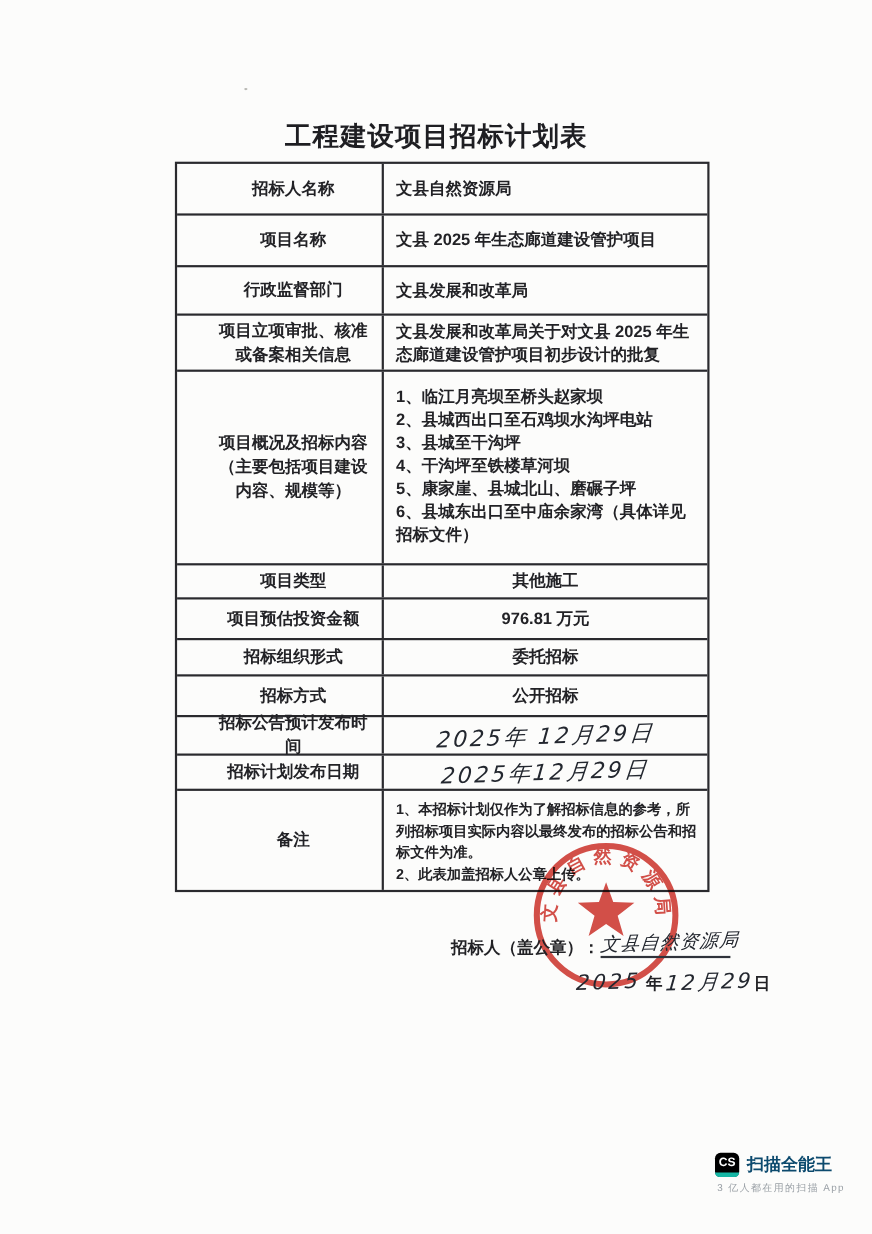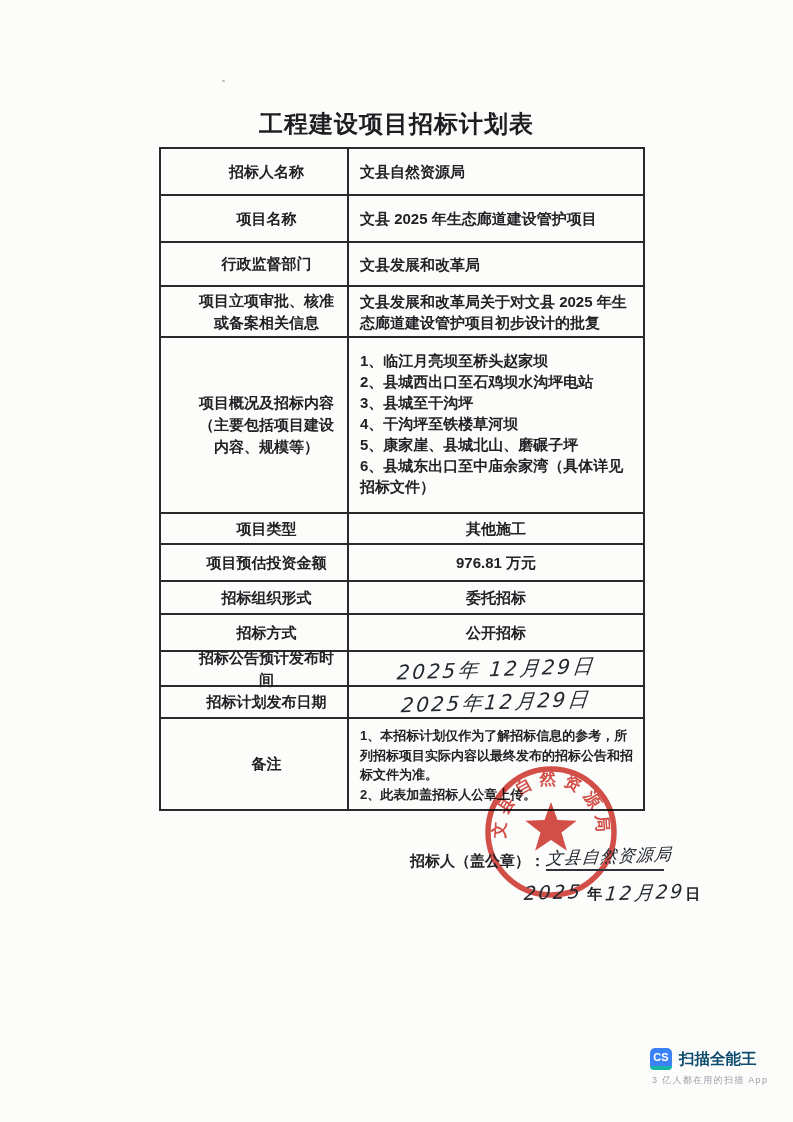--- a/index.html
+++ b/index.html
@@ -69,21 +69,21 @@
   .date-line .hw { font-size:19px; }
   .date-sep { display:inline-block; margin:0 3px 0 5px; }
   
   .stamp { position:absolute; left:476px; top:757px; width:150px; height:150px;
     mix-blend-mode:multiply; opacity:0.88; }
   
   .scan-badge { position:absolute; left:650px; top:1048px; width:140px; }
   .scan-badge-top { display:flex; align-items:center; }
   .cs-logo {
     position:relative; width:22px; height:22px; border-radius:5px;
-    background:#3b82f6; flex:0 0 22px;
+    background:#000000; flex:0 0 22px;
   }
   .cs-logo-text {
     position:absolute; top:1px; left:0; width:100%; height:17px;
     color:#ffffff; font-size:11px; font-weight:700; text-align:center;
     line-height:17px; letter-spacing:0;
   }
   .cs-logo-bar {
     position:absolute; bottom:0; left:0; width:100%; height:4.5px;
     background:#16b6a4; border-radius:0 0 5px 5px;
   }

